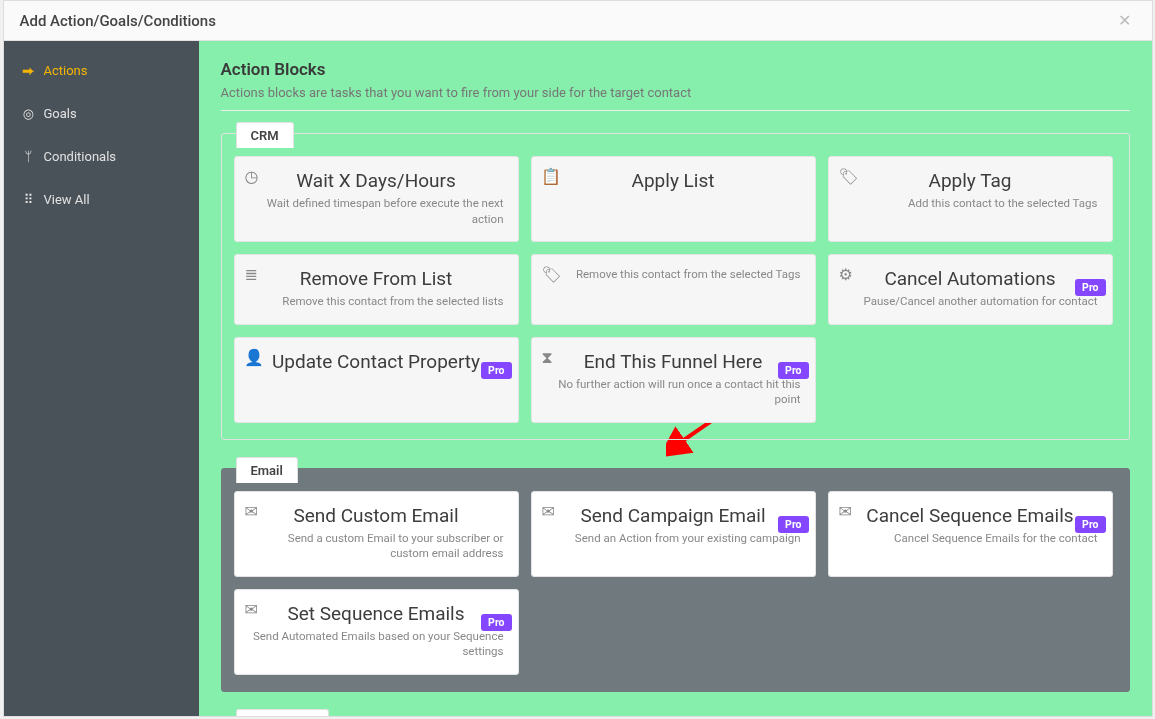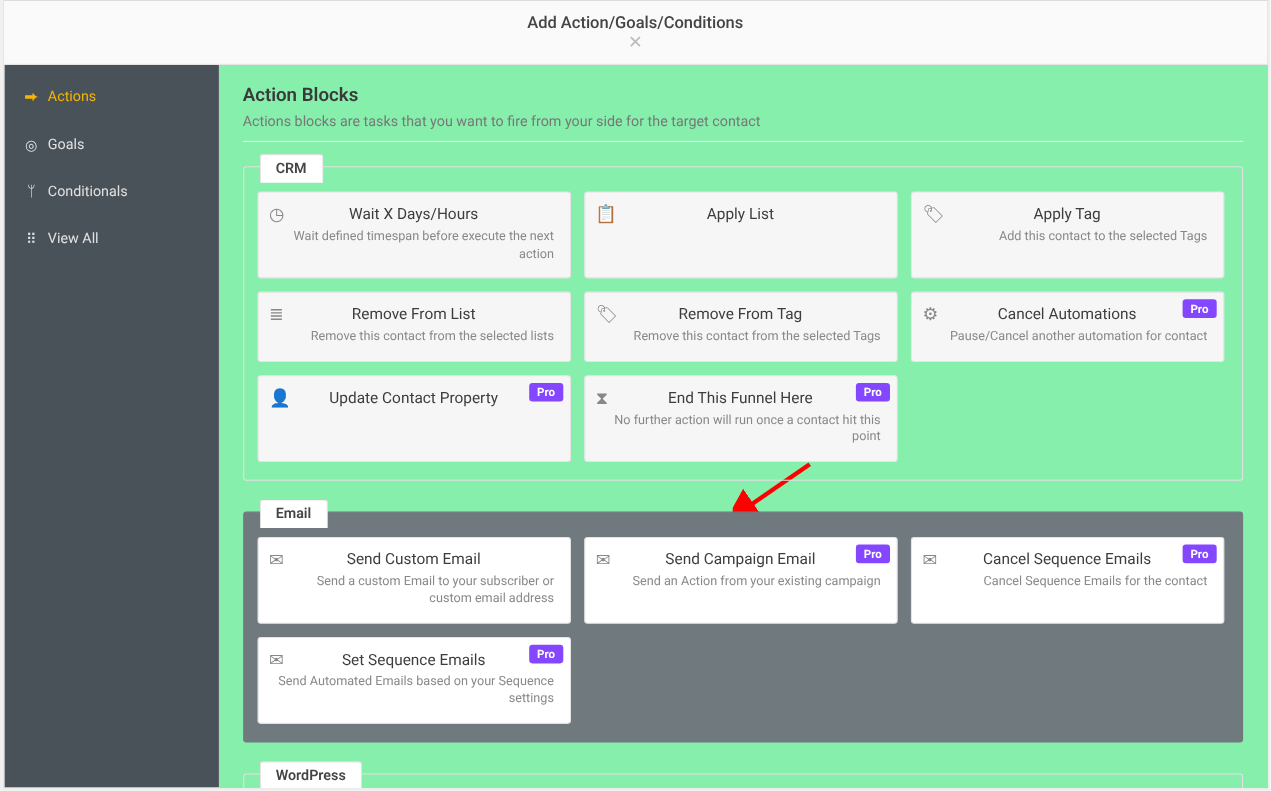--- a/index.html
+++ b/index.html
@@ -1,39 +1,39 @@
 <!DOCTYPE html>
 <html><head>
 <meta charset="utf-8">
 <style>
   * { box-sizing: border-box; margin: 0; padding: 0; }
   body { font-family: -apple-system, BlinkMacSystemFont, "Segoe UI", Roboto, Arial, sans-serif; background: #f0f0f0; color: #333; }
   .modal { width: 1150px; height: 717px; margin: 0 auto; background: #fff; border: 1px solid #ddd; display: flex; flex-direction: column; }
-  .titlebar { display: flex; align-items: center; justify-content: center; padding: 10px 16px; border-bottom: 1px solid #e3e3e3; background: #fafafa; flex-direction: column; }
+  .titlebar { display: flex; align-items: center; justify-content: space-between; padding: 10px 16px; border-bottom: 1px solid #e3e3e3; background: #fafafa; }
   .titlebar h1 { font-size: 15px; font-weight: 500; color: #444; }
   .close-x { font-size: 16px; color: #bbb; cursor: pointer; padding: 0 4px; }
   .body { flex: 1; display: flex; overflow: hidden; }
   .sidebar { width: 195px; background: #4a5259; color: #dcdcdc; display: flex; flex-direction: column; padding-top: 8px; }
   .sidebar-item { display: flex; align-items: center; gap: 8px; padding: 14px 18px; font-size: 13px; cursor: pointer; color: #e2e2e2; }
   .sidebar-item.active { color: #f6b501; }
   .sidebar-item .ic { width: 14px; height: 14px; display: inline-flex; align-items: center; justify-content: center; }
   .main { flex: 1; overflow-y: auto; padding: 18px 22px 28px 22px; background: #86efac; }
   .main h2 { font-size: 17px; font-weight: 600; color: #3a3a3a; margin-bottom: 6px; }
   .subtitle { font-size: 13px; color: #777; margin-bottom: 10px; }
   .hr { height: 1px; background: #eee; margin-bottom: 22px; }
   .group { border: 1px solid #e2e2e2; border-radius: 3px; position: relative; padding: 22px 16px 16px 12px; margin-bottom: 28px; }
   .group.highlight { background: #707a7e; border-color: #707a7e; }
   .group-label { position: absolute; top: -12px; left: 14px; background: #fff; border: 1px solid #e1e1e1; border-bottom: none; border-top-left-radius: 3px; border-top-right-radius: 3px; padding: 5px 14px; font-size: 13px; font-weight: 600; color: #444; }
   .cards { display: grid; grid-template-columns: repeat(3, 1fr); gap: 12px; }
   .card { background: #f6f6f6; border: 1px solid #e5e5e5; border-radius: 3px; padding: 12px 14px 14px 38px; position: relative; min-height: 62px; cursor: pointer; }
   .group.highlight .card { background: #fff; border-color: #e3e3e3; }
   .card .card-icon { position: absolute; left: 10px; top: 10px; width: 18px; height: 18px; color: #888; }
-  .card-title { text-align: center; font-size: 14px; color: #3d3d3d; margin-bottom: 4px; margin-left: -24px; }
+  .card-title { text-align: center; font-size: 19px; color: #3d3d3d; margin-bottom: 4px; margin-left: -24px; }
   .card-desc { text-align: right; font-size: 11.5px; color: #888; line-height: 1.35; margin-left: -24px; }
-  .pro-badge { position: absolute; top: 6px; right: 6px; background: #8447ff; color: #fff; font-size: 10.5px; font-weight: 700; padding: 2px 7px; border-radius: 3px; }
+  .pro-badge { position: absolute; top: 24px; right: 6px; background: #8447ff; color: #fff; font-size: 10.5px; font-weight: 700; padding: 2px 7px; border-radius: 3px; }
   .arrow { position: absolute; pointer-events: none; }
   .arrow svg { display: block; }
 </style>
 </head>
 <body>
 
 <div class="modal">
   <div class="titlebar">
     <h1>Add Action/Goals/Conditions</h1>
     <span class="close-x">✕</span>
@@ -93,21 +93,20 @@
                 <div class="card-title">Apply Tag</div>
                 <div class="card-desc">Add this contact to the selected Tags</div>
               </div>
               <div class="card">
                 <span class="card-icon">≣</span>
                 <div class="card-title">Remove From List</div>
                 <div class="card-desc">Remove this contact from the selected lists</div>
               </div>
               <div class="card">
                 <span class="card-icon">🏷</span>
-                <div class="card-title">Remove From Tag</div>
                 <div class="card-desc">Remove this contact from the selected Tags</div>
               </div>
               <div class="card">
                 <span class="card-icon">⚙</span>
                 <span class="pro-badge">Pro</span>
                 <div class="card-title">Cancel Automations</div>
                 <div class="card-desc">Pause/Cancel another automation for contact</div>
               </div>
               <div class="card">
                 <span class="card-icon">👤</span>

